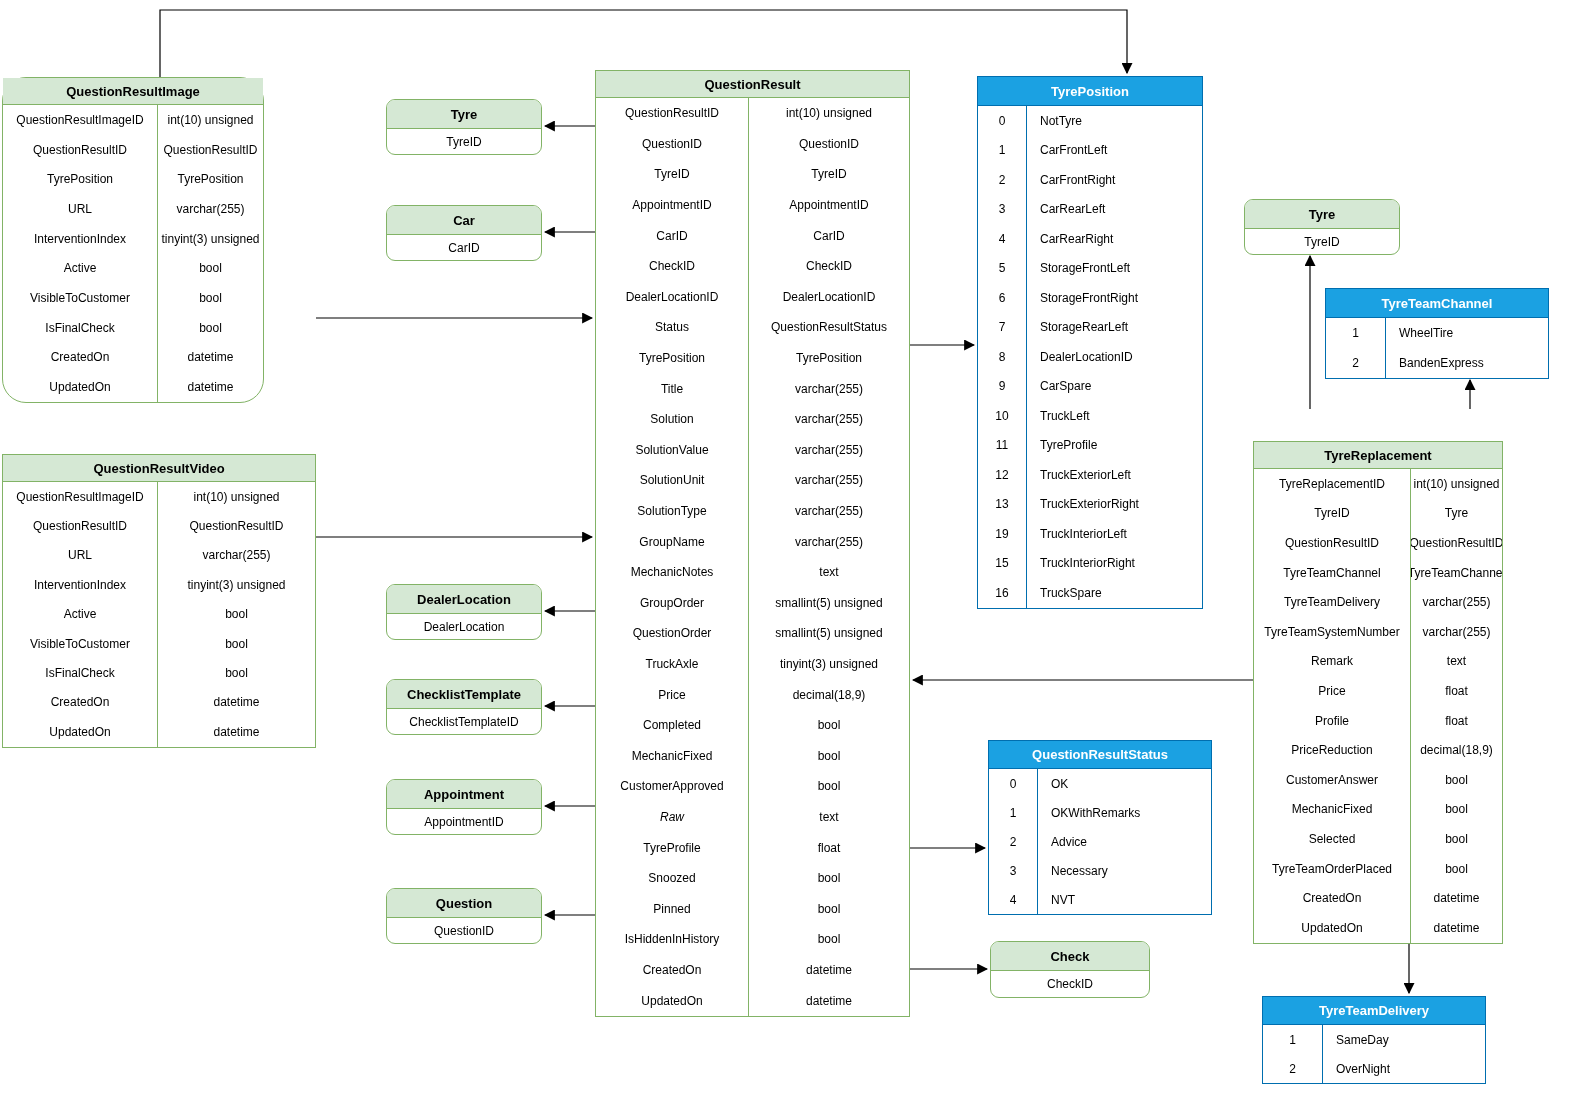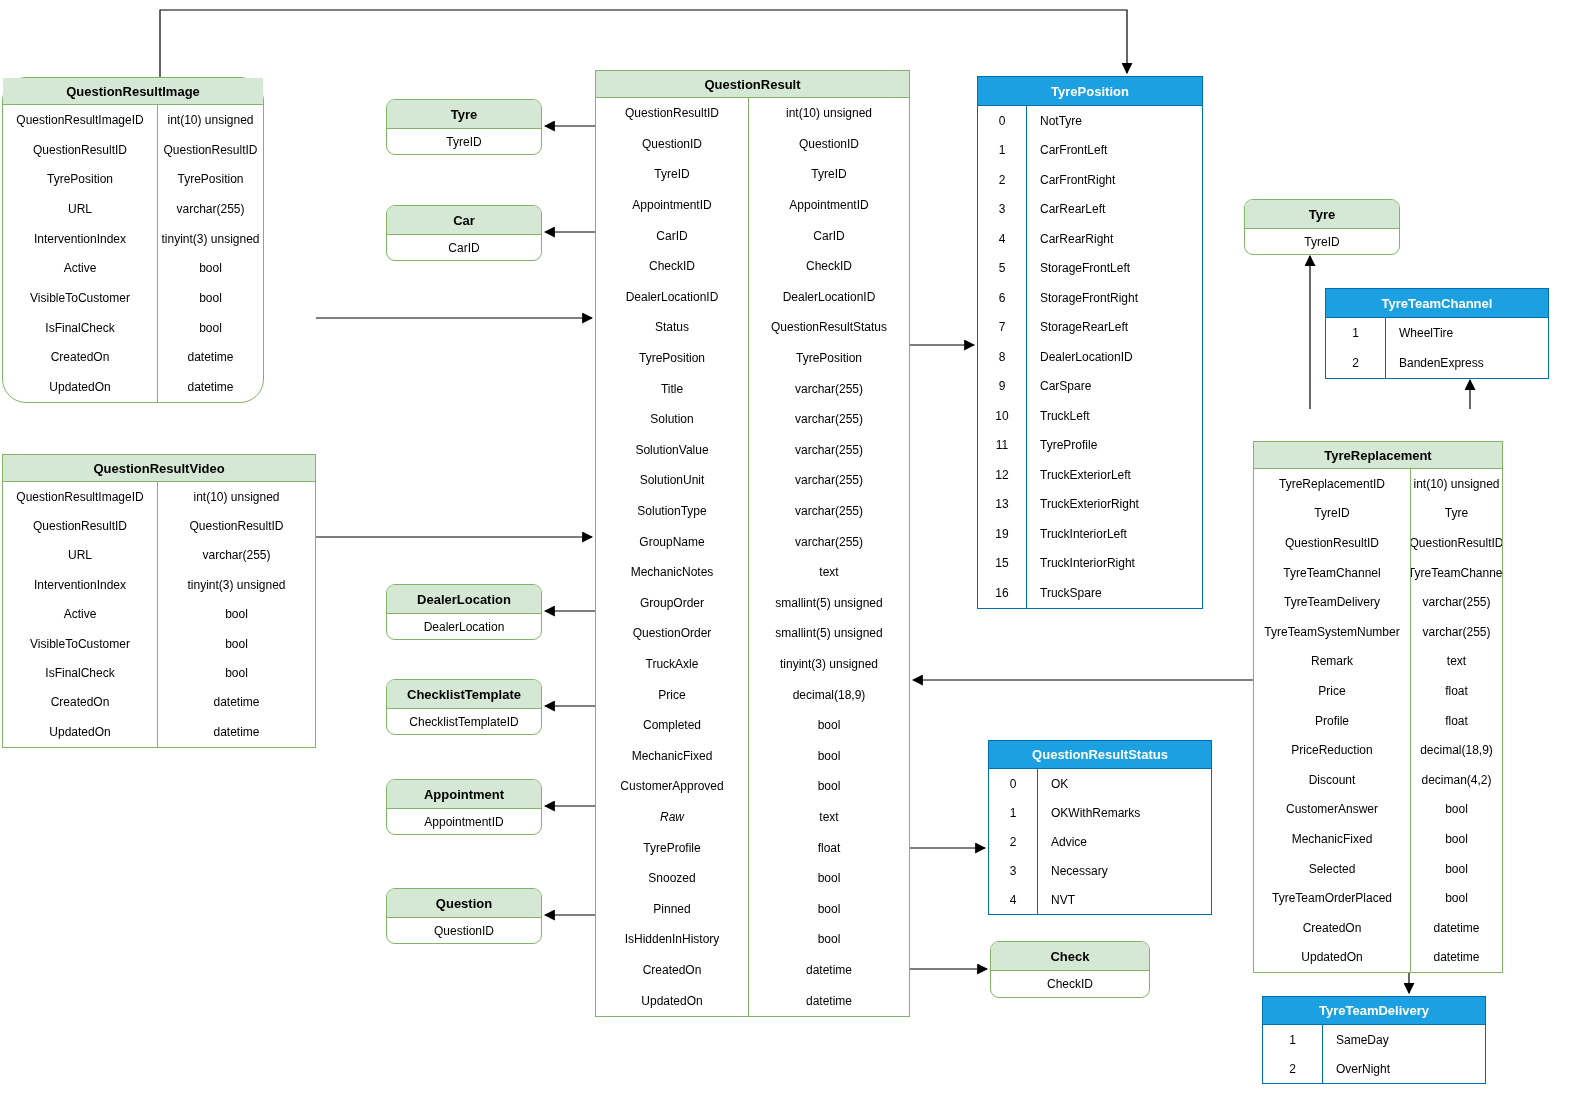--- a/index.html
+++ b/index.html
@@ -309,24 +309,20 @@
       </div>
       <div class="row" style="height: 29.6px;">
         <div class="cell c0 split" style="width: 157px;">Profile</div>
         <div class="cell c1">float</div>
       </div>
       <div class="row" style="height: 29.6px;">
         <div class="cell c0 split" style="width: 157px;">PriceReduction</div>
         <div class="cell c1">decimal(18,9)</div>
       </div>
       <div class="row" style="height: 29.6px;">
-        <div class="cell c0 split" style="width: 157px;">Discount</div>
-        <div class="cell c1">deciman(4,2)</div>
-      </div>
-      <div class="row" style="height: 29.6px;">
         <div class="cell c0 split" style="width: 157px;">CustomerAnswer</div>
         <div class="cell c1">bool</div>
       </div>
       <div class="row" style="height: 29.6px;">
         <div class="cell c0 split" style="width: 157px;">MechanicFixed</div>
         <div class="cell c1">bool</div>
       </div>
       <div class="row" style="height: 29.6px;">
         <div class="cell c0 split" style="width: 157px;">Selected</div>
         <div class="cell c1">bool</div>

